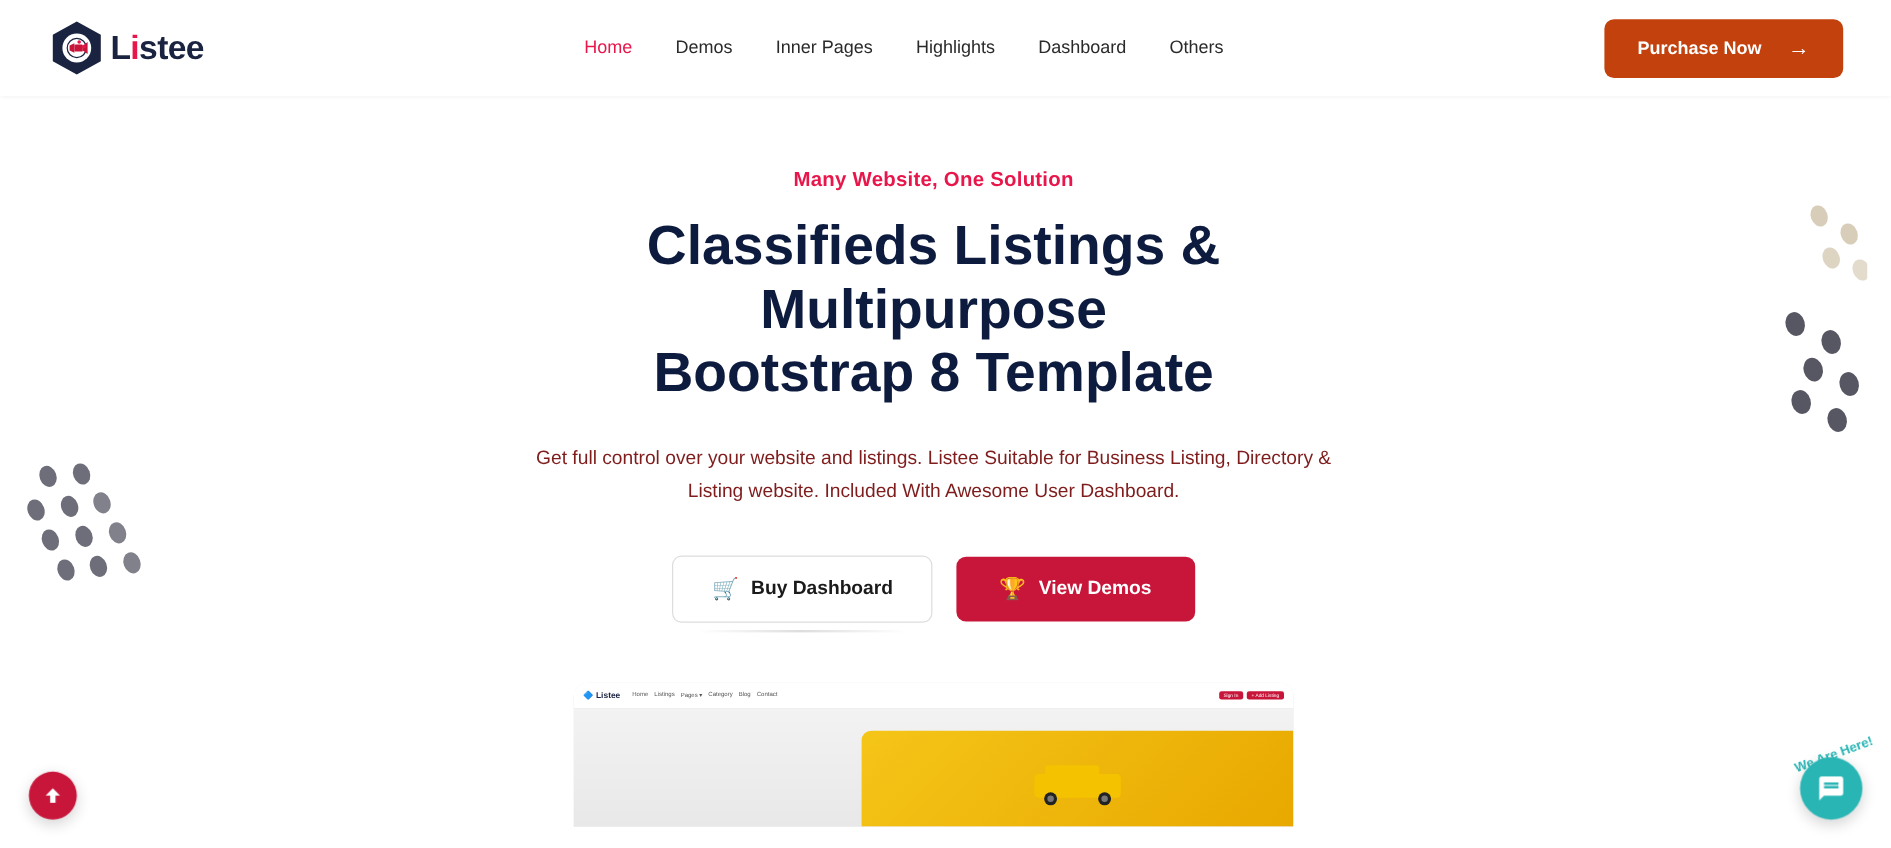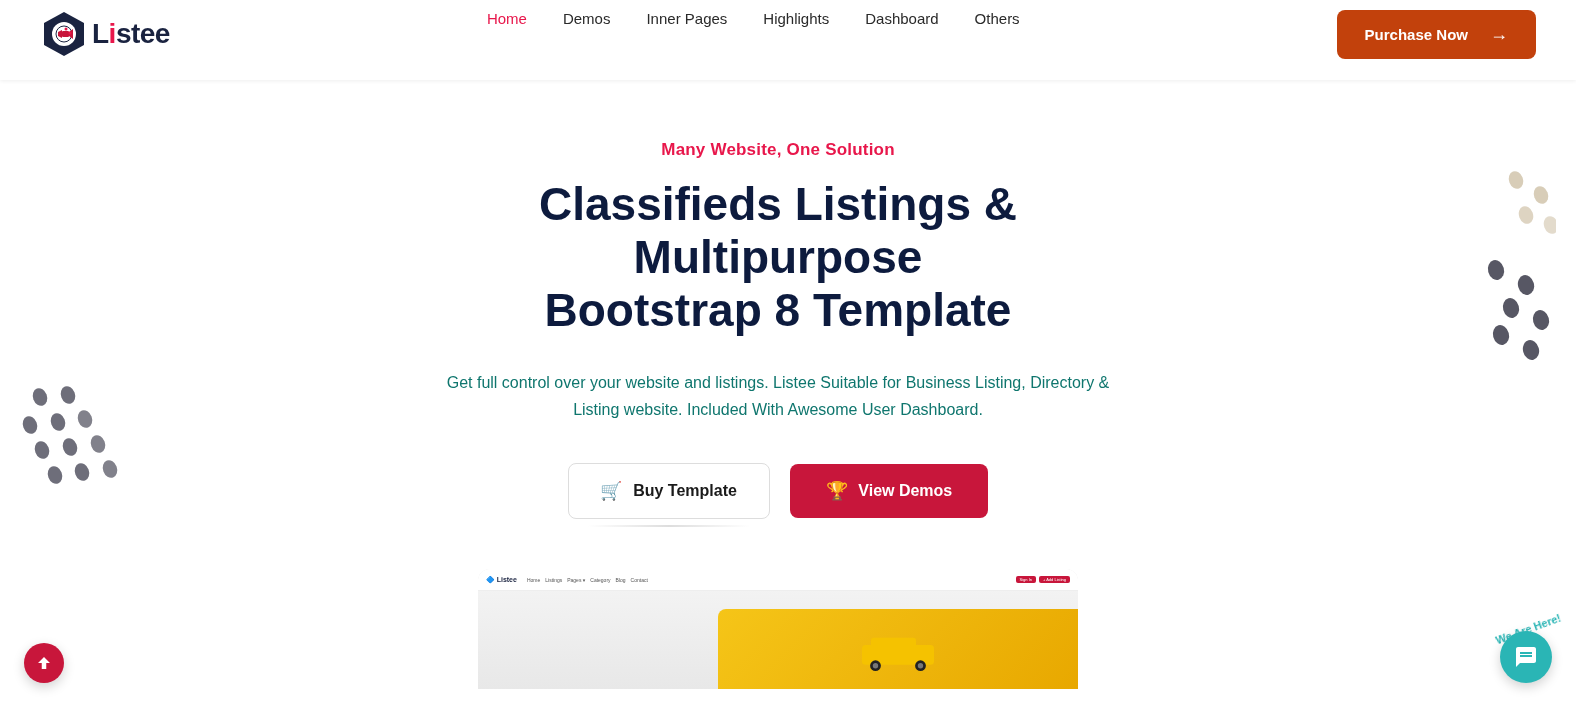--- a/index.html
+++ b/index.html
@@ -7,23 +7,23 @@
       font-family: 'Segoe UI', Arial, sans-serif;
       background: #f8f8f8;
       min-height: 707px;
       overflow-x: hidden;
     }
 
     
     .navbar {
       background: #fff;
       display: flex;
-      align-items: flex-start;
+      align-items: center;
       justify-content: space-between;
-      padding: 10px 40px;
+      padding: 0 40px;
       height: 80px;
       box-shadow: 0 1px 4px rgba(0,0,0,0.07);
       position: relative;
       z-index: 10;
     }
     .logo-area {
       display: flex;
       align-items: center;
       gap: 0;
       text-decoration: none;
@@ -116,21 +116,21 @@
       color: #0d1b3e;
       font-size: 46px;
       font-weight: 800;
       line-height: 1.15;
       margin-bottom: 32px;
       max-width: 760px;
       margin-left: auto;
       margin-right: auto;
     }
     .hero-subtitle {
-      color: #0f766e;
+      color: #7f1d1d;
       font-size: 16px;
       line-height: 1.7;
       max-width: 680px;
       margin: 0 auto 40px auto;
     }
 
     
     .cta-buttons {
       display: flex;
       align-items: center;
@@ -393,21 +393,21 @@
     <span>Classifieds Listings &amp; Multipurpose</span><br>
     <span>Bootstrap 8 Template</span>
   </h1>
 
   <p class="hero-subtitle">Get full control over your website and listings. Listee Suitable for Business Listing, Directory &amp; Listing website. Included With Awesome User Dashboard.</p>
 
   <div class="cta-buttons">
     <div class="btn-buy-wrap">
       <button class="btn-buy">
         <span class="cart-icon">🛒</span>
-        <span>Buy Template</span>
+        <span>Buy Dashboard</span>
       </button>
     </div>
     <button class="btn-view-demos">
       <span class="award-icon">🏆</span>
       <span>View Demos</span>
     </button>
   </div>
 
   <div class="preview-area">
     <div class="preview-placeholder">

